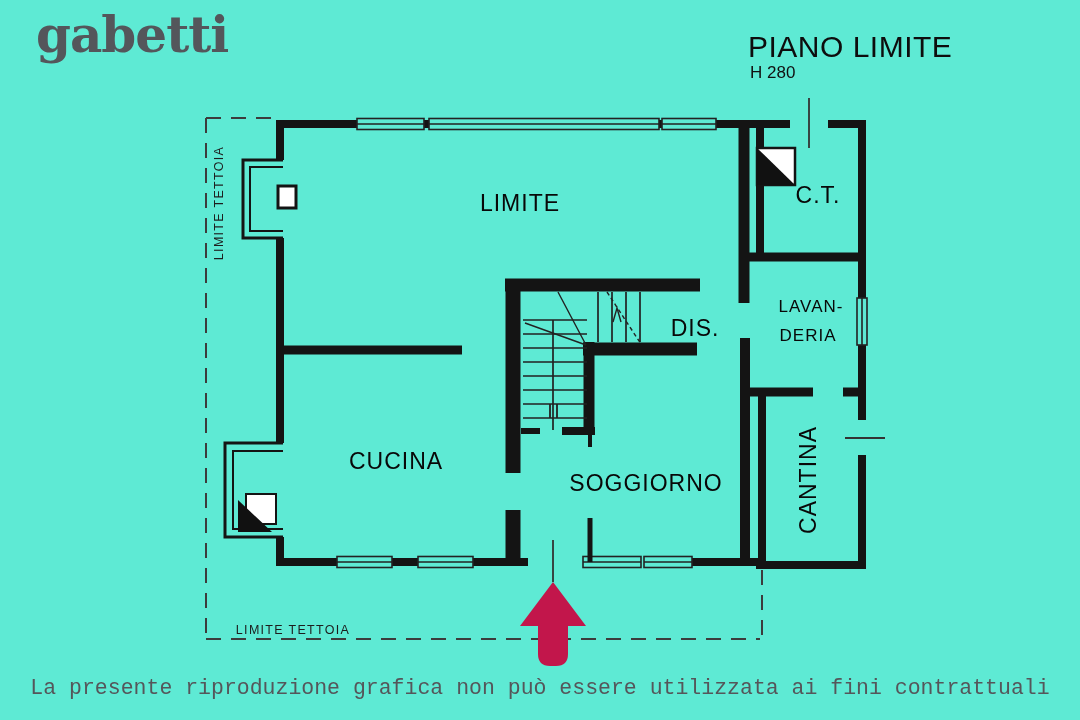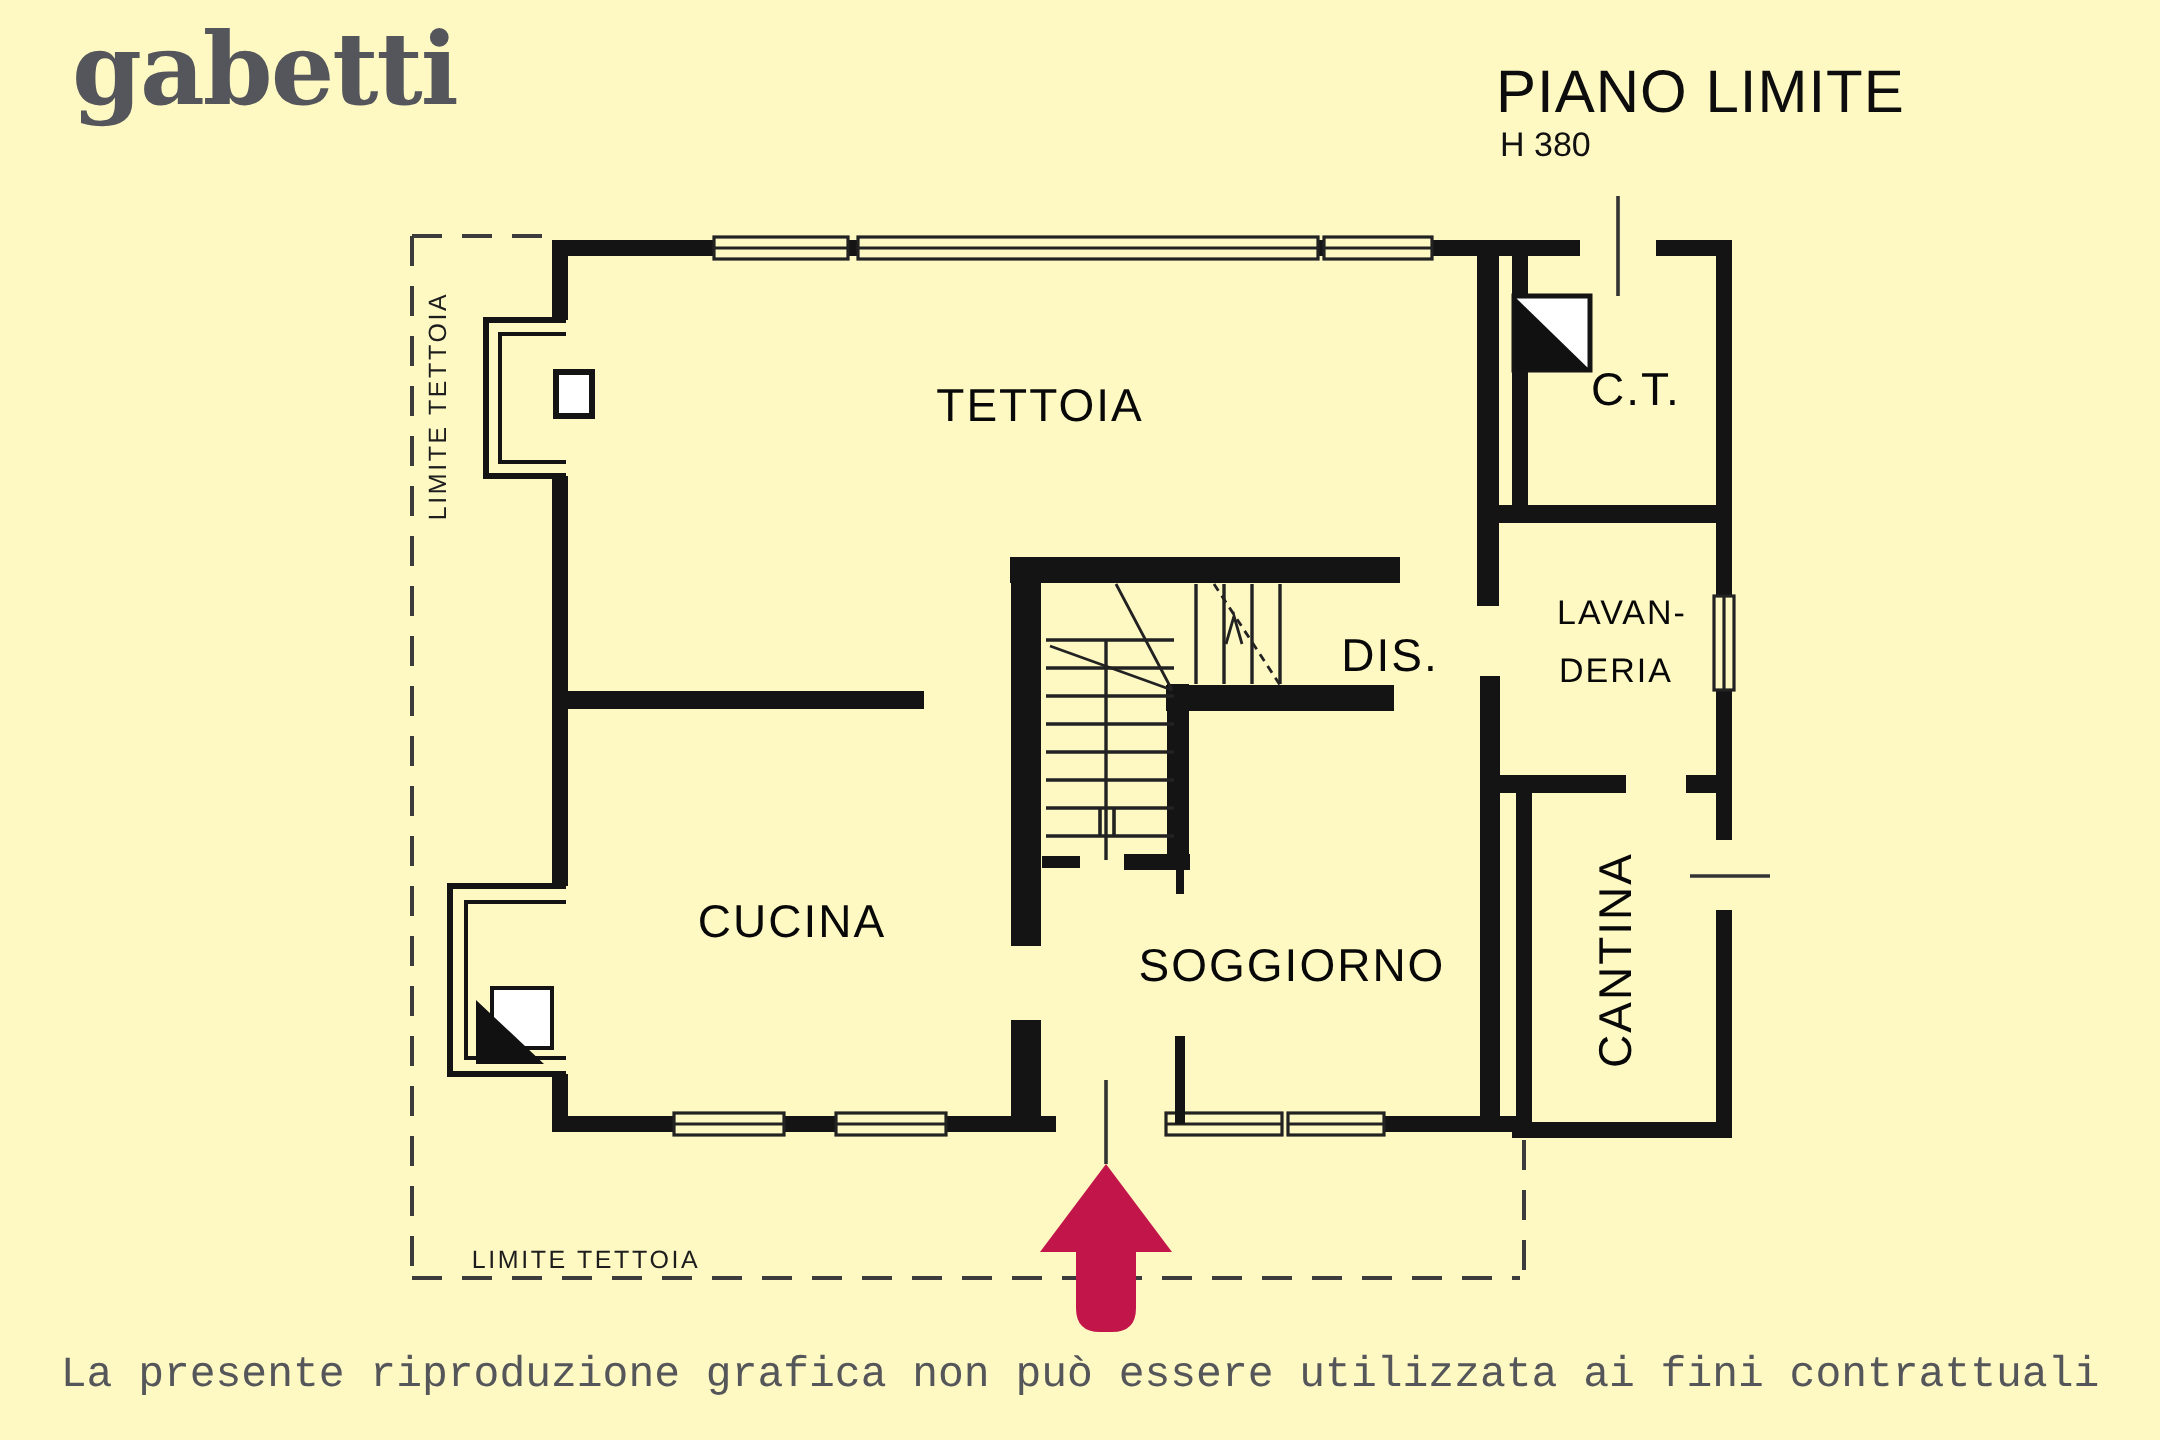--- a/index.html
+++ b/index.html
@@ -1,16 +1,16 @@
 <!DOCTYPE html>
 <html><head>
 <meta charset="utf-8">
 <style>
   html,body{margin:0;padding:0;background:#ffffff;}
-  #page{position:relative;width:1080px;height:720px;background:#fef9c3;overflow:hidden;
+  #page{position:relative;width:1080px;height:720px;background:#5eead4;overflow:hidden;
         font-family:"Liberation Sans", sans-serif;}
   
   #logo{position:absolute;left:36px;top:6px;width:215px;}
   #logo .word{font-family:"DejaVu Serif", serif;font-weight:700;font-size:50px;line-height:58px;
               color:#54565b;letter-spacing:-1px;}
   #logo .sub{font-family:"Liberation Sans", sans-serif;font-size:13px;letter-spacing:2.5px;
              color:#6a6d72;text-align:right;margin-top:-6px;font-weight:500;}
   #plan-title{position:absolute;left:748px;top:30px;font-size:30px;color:#0d0d0d;letter-spacing:0.5px;}
   #plan-height{position:absolute;left:750px;top:63px;font-size:17px;color:#111;}
   
@@ -29,21 +29,21 @@
 </style>
 </head>
 <body>
 
 <div id="page">
 
   <div id="logo">
     <div class="word">gabetti</div>
   </div>
   <div id="plan-title">PIANO LIMITE</div>
-  <div id="plan-height">H 380</div>
+  <div id="plan-height">H 280</div>
 
   <svg id="plan-svg" width="1080" height="720" viewBox="0 0 1080 720">
 
     <g stroke="#3c3c3c" stroke-width="2" stroke-dasharray="15 10" fill="none">
       <path d="M206,118 H274"></path>
       <path d="M206,118 V639"></path>
       <path d="M206,639 H760"></path>
       <path d="M762,570 V639"></path>
     </g>
 
@@ -127,21 +127,21 @@
     <g stroke="#333" stroke-width="1.8" fill="none">
       <path d="M809,98 V148"></path>
       <path d="M845,438 H885"></path>
       <path d="M553,540 V582"></path>
     </g>
 
     <path fill="#c2164b" d="M553,582 L586,626 L568,626 L568,654 Q568,666 556,666 L550,666 Q538,666 538,654
              L538,626 L520,626 Z"></path>
   </svg>
 
-  <div class="room-label" style="left:520px;top:203px;">TETTOIA</div>
+  <div class="room-label" style="left:520px;top:203px;">LIMITE</div>
   <div class="room-label" style="left:396px;top:461px;">CUCINA</div>
   <div class="room-label" style="left:646px;top:483px;">SOGGIORNO</div>
   <div class="room-label" style="left:695px;top:328px;">DIS.</div>
   <div class="room-label small" style="left:811px;top:307px;">LAVAN-</div>
   <div class="room-label small" style="left:808px;top:336px;">DERIA</div>
   <div class="room-label" style="left:818px;top:195px;">C.T.</div>
   <div class="room-label vertical" style="left:808px;top:480px;">CANTINA</div>
 
   <div class="limite vert" style="left:219px;top:203px;">LIMITE TETTOIA</div>
   <div class="limite" style="left:293px;top:630px;">LIMITE TETTOIA</div>

